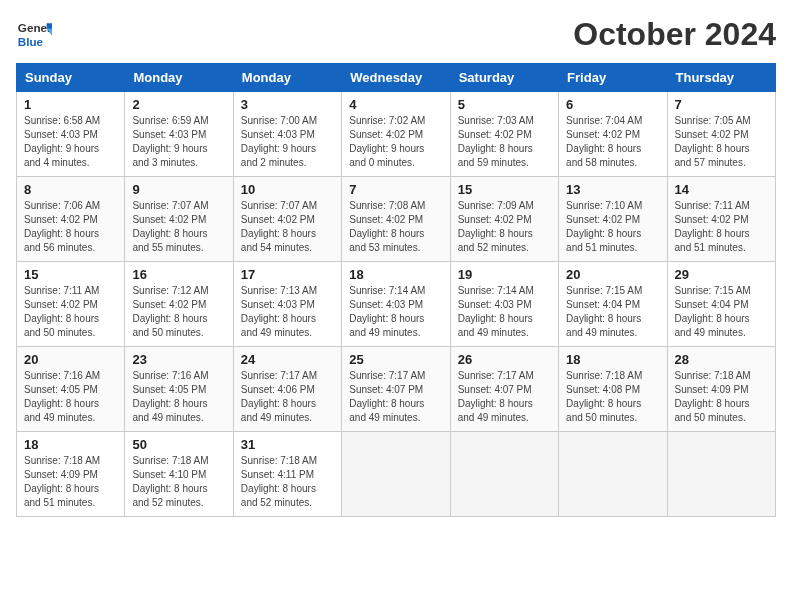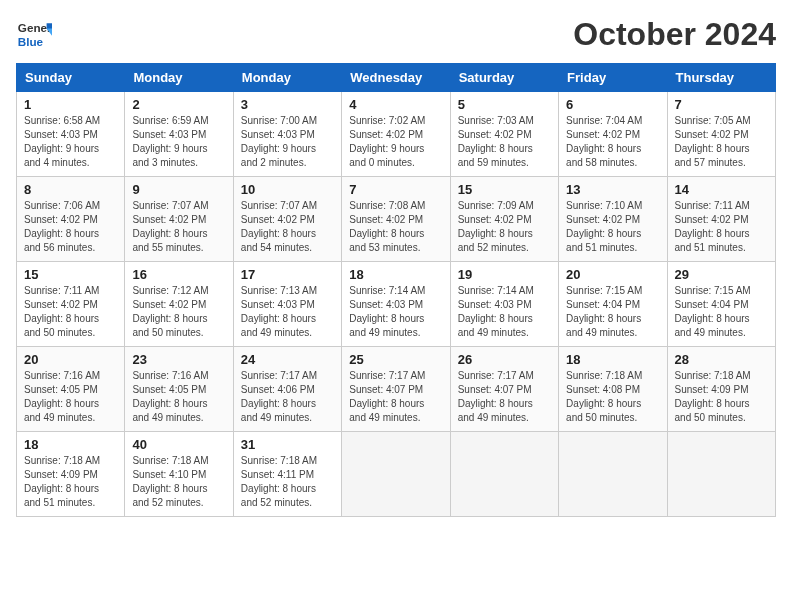--- a/index.html
+++ b/index.html
@@ -342,21 +342,21 @@
       <tr>
         <td>
         <div class="day-num">18</div>
         <div class="day-info">
           Sunrise: 7:18 AM<br>
           Sunset: 4:09 PM<br>
           Daylight: 8 hours and 51 minutes.
         </div>
       </td>
         <td>
-        <div class="day-num">40</div>
+        <div class="day-num">50</div>
         <div class="day-info">
           Sunrise: 7:18 AM<br>
           Sunset: 4:10 PM<br>
           Daylight: 8 hours and 52 minutes.
         </div>
       </td>
         <td>
         <div class="day-num">31</div>
         <div class="day-info">
           Sunrise: 7:18 AM<br>

